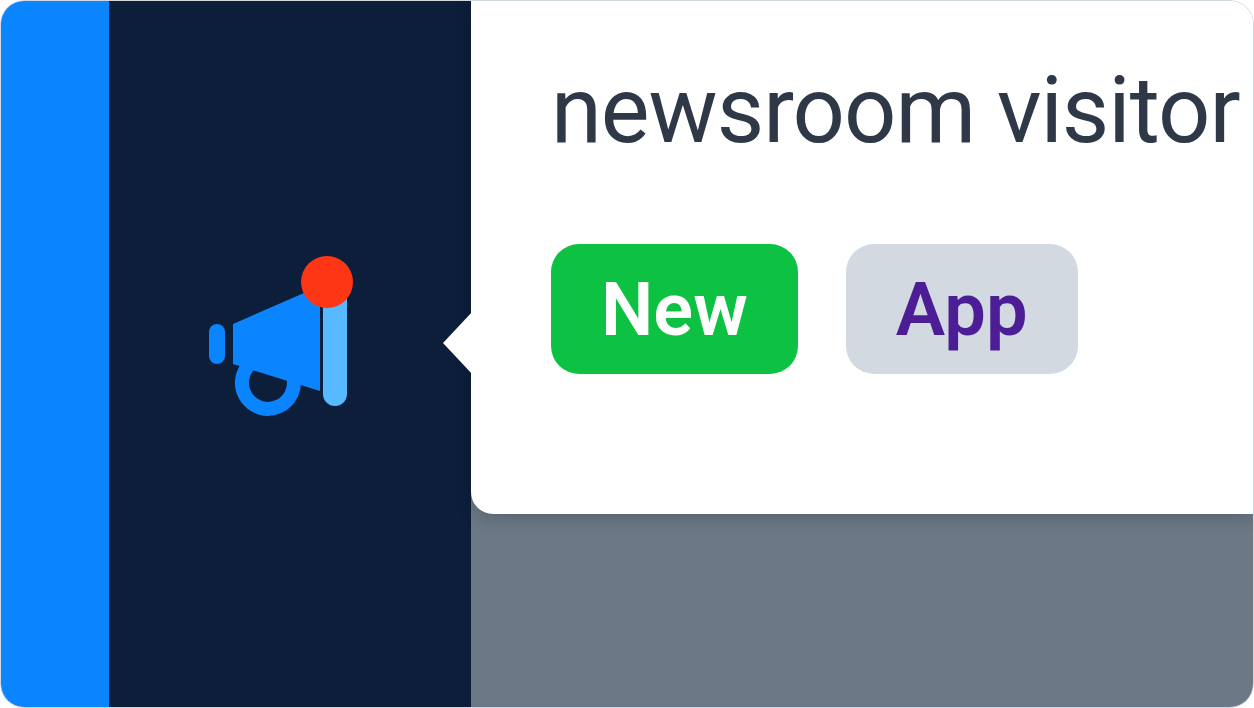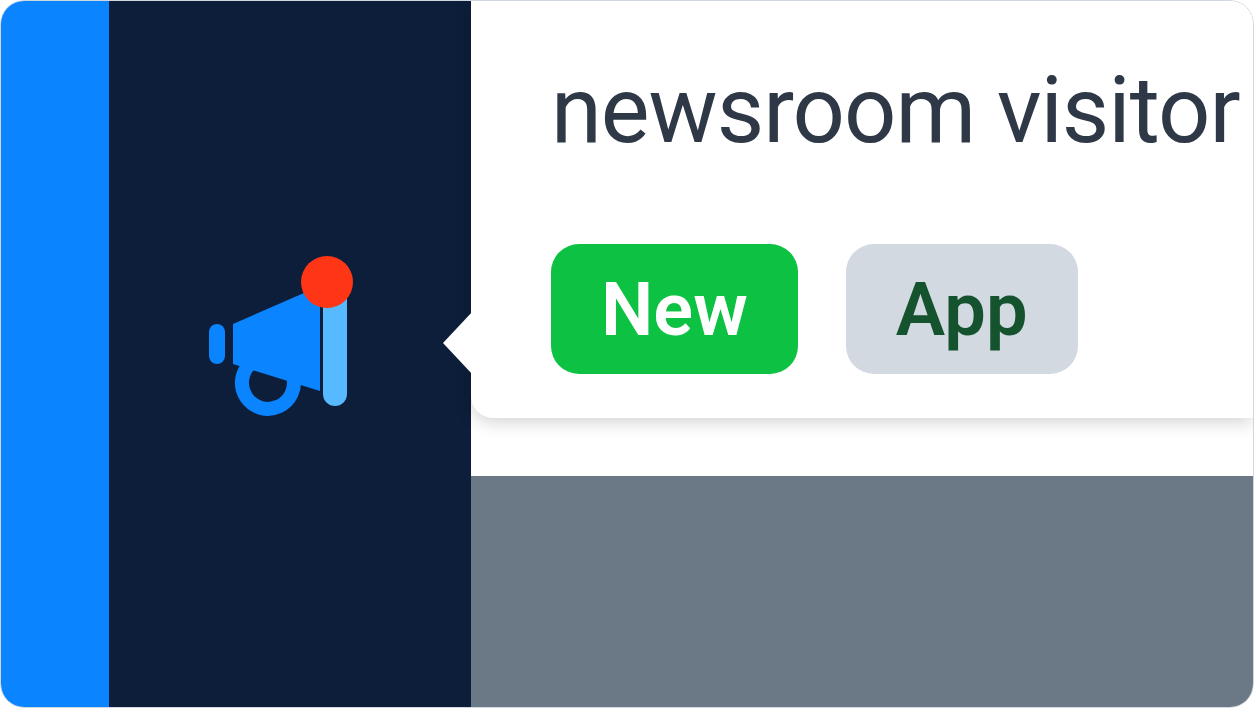--- a/index.html
+++ b/index.html
@@ -72,21 +72,21 @@
       display: flex;
       flex-direction: column;
       position: relative;
     }
     
     .popover {
       position: absolute;
       top: 0;
       left: 0;
       right: 0;
-      height: 417px;
+      height: 513px;
       background: #fff;
       border-bottom-left-radius: 22px;
       box-shadow: 0 4px 18px rgba(0,0,0,0.18);
       padding: 56px 0 0 80px;
     }
     
     .popover-arrow {
       position: absolute;
       left: -28px;
       top: 310px;
@@ -125,21 +125,21 @@
       font-family: inherit;
     }
     
     .badge-new {
       background: #0dc143;
       color: #fff;
     }
     
     .badge-app {
       background: #d2d9e1;
-      color: #14532d;
+      color: #4c1d95;
     }
     
     .lower-bg {
       position: absolute;
       top: 475px;
       left: 0;
       right: 0;
       bottom: 0;
       background: #6b7885;
     }

